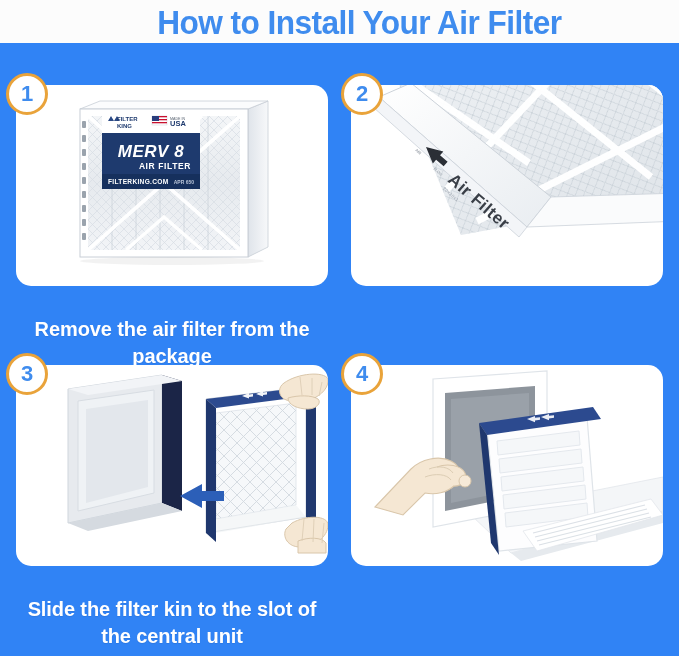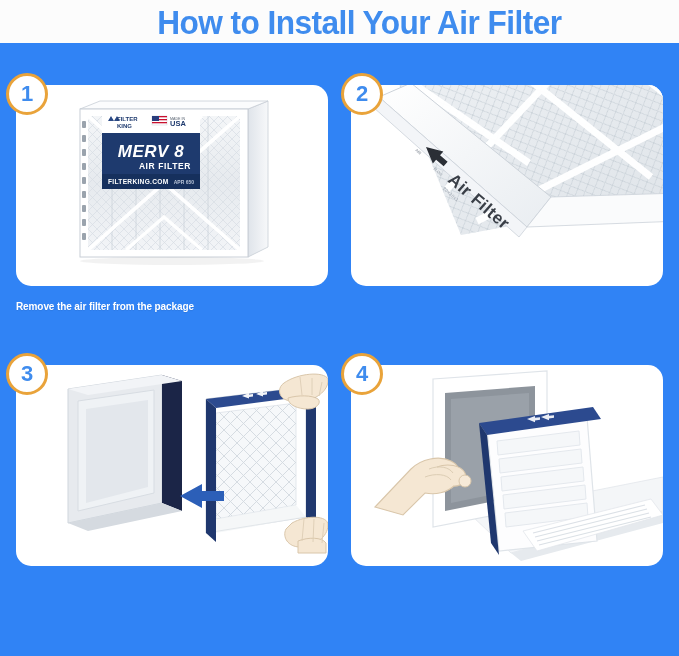--- a/index.html
+++ b/index.html
@@ -81,24 +81,25 @@
     justify-content: center;
     z-index: 5;
   }
   .badge-num {
     font-size: 22px;
     font-weight: bold;
     color: #3f8cee;
     line-height: 1;
   }
   .caption {
-    margin-top: 14px;
+    margin-top: 30px;
     width: 312px;
+    text-align: center;
     color: #ffffff;
-    font-size: 10px;
+    font-size: 20px;
     font-weight: bold;
     line-height: 1.35;
     letter-spacing: -0.1px;
     text-shadow: 0 1px 1px rgba(0,0,0,0.08);
   }
   .art {
     position: absolute;
     inset: 0;
     overflow: hidden;
     border-radius: 15px;
@@ -314,20 +315,21 @@
               <path d="M288 154 L286 176"></path>
               <path d="M298 154 L297 177"></path>
               <path d="M308 158 L306 178"></path>
             </g>
           </svg>
         </div>
         <div class="badge">
           <span class="badge-num">3</span>
         </div>
       </div>
+      <div class="caption">Slide the filter kin to the slot of the central unit</div>
     </div>
 
     <div class="step step-4">
       <div class="card">
         <div class="art">
           <svg viewBox="0 0 312 201" preserveAspectRatio="xMidYMid meet">
 
             <path d="M120 150 L312 112 L312 146 L160 188 Z" fill="#f4f6f8" stroke="#e2e6eb" stroke-width="0.8"></path>
             <path d="M160 188 L312 146 L312 158 L170 196 Z" fill="#e6eaee"></path>
 

